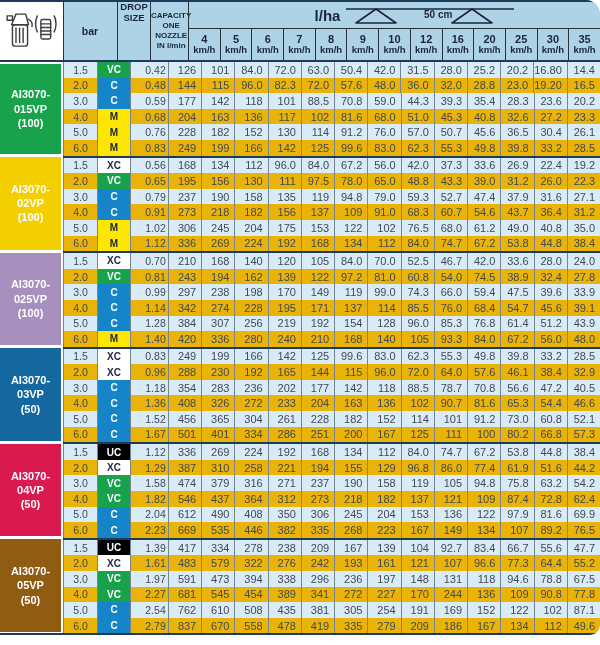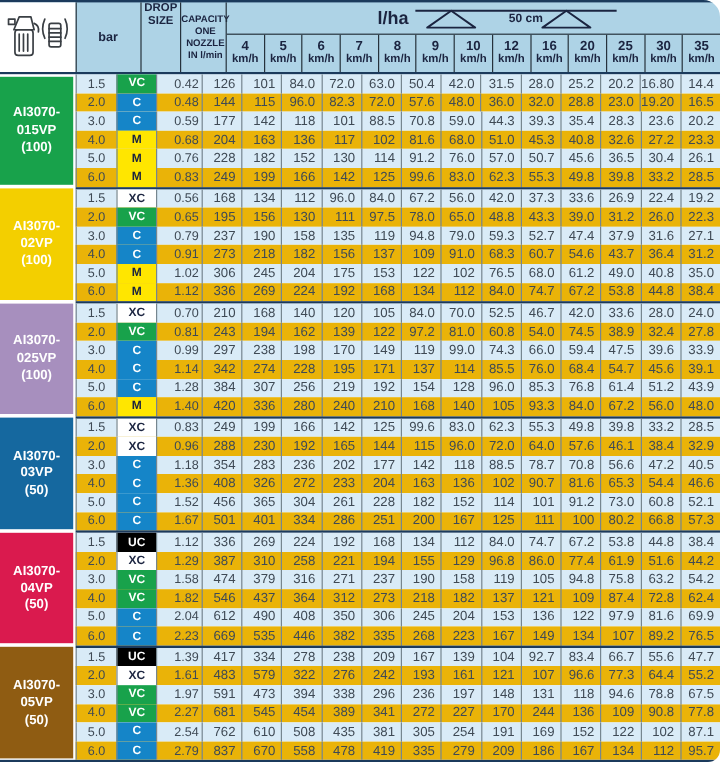--- a/index.html
+++ b/index.html
@@ -860,19 +860,19 @@
             <div class="c c-val">558</div>
             <div class="c c-val">478</div>
             <div class="c c-val">419</div>
             <div class="c c-val">335</div>
             <div class="c c-val">279</div>
             <div class="c c-val">209</div>
             <div class="c c-val">186</div>
             <div class="c c-val">167</div>
             <div class="c c-val">134</div>
             <div class="c c-val">112</div>
-            <div class="c c-val">95.7</div>
+            <div class="c c-val">49.6</div>
           </div>
         </div>
   </div>
 </div>
 </div>
 <div class="bottom-strip"></div>
 
 </body></html>

